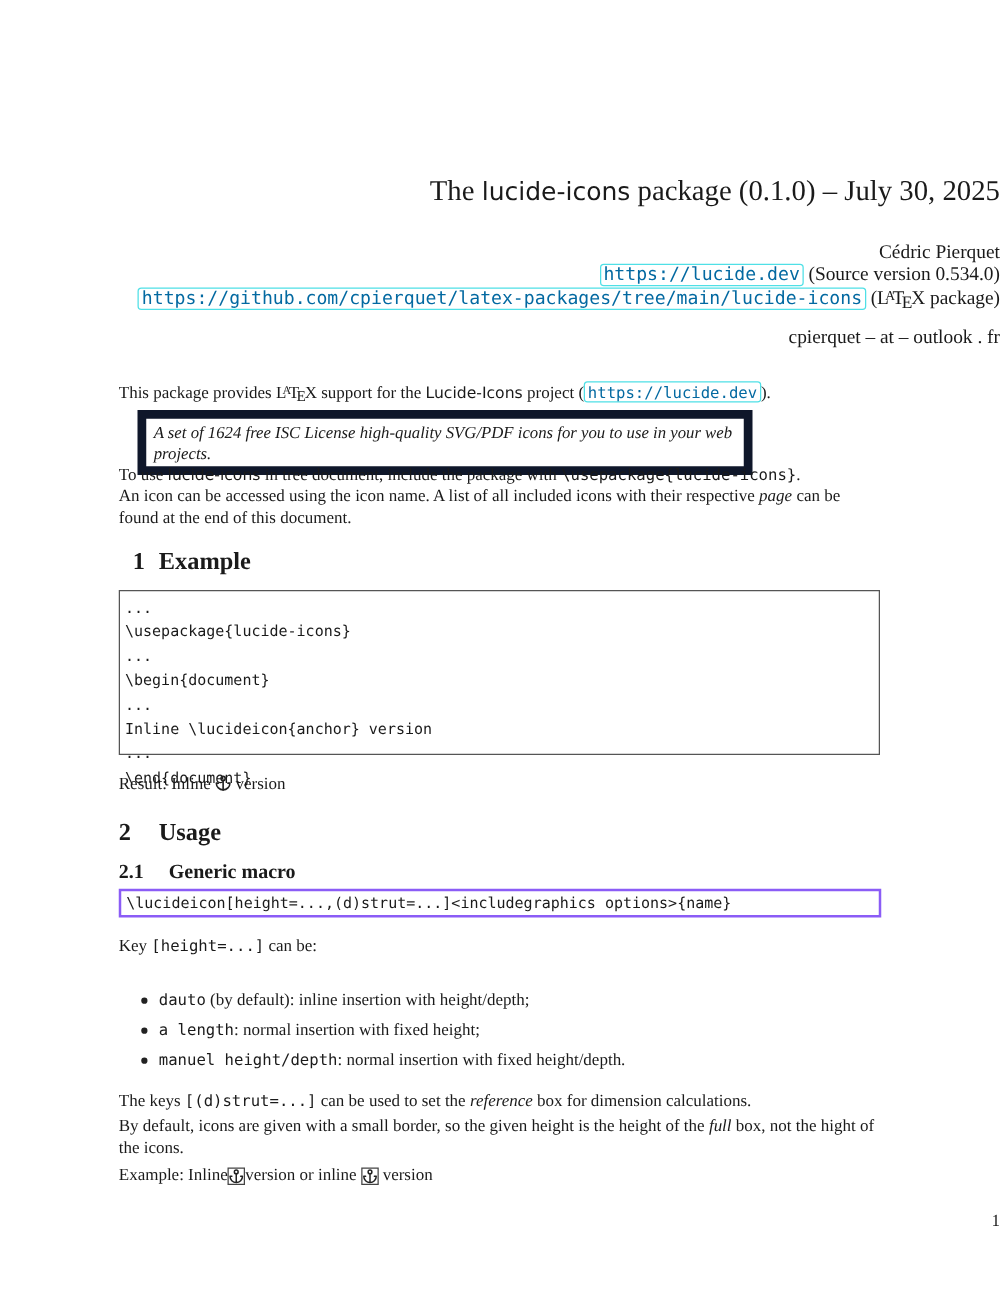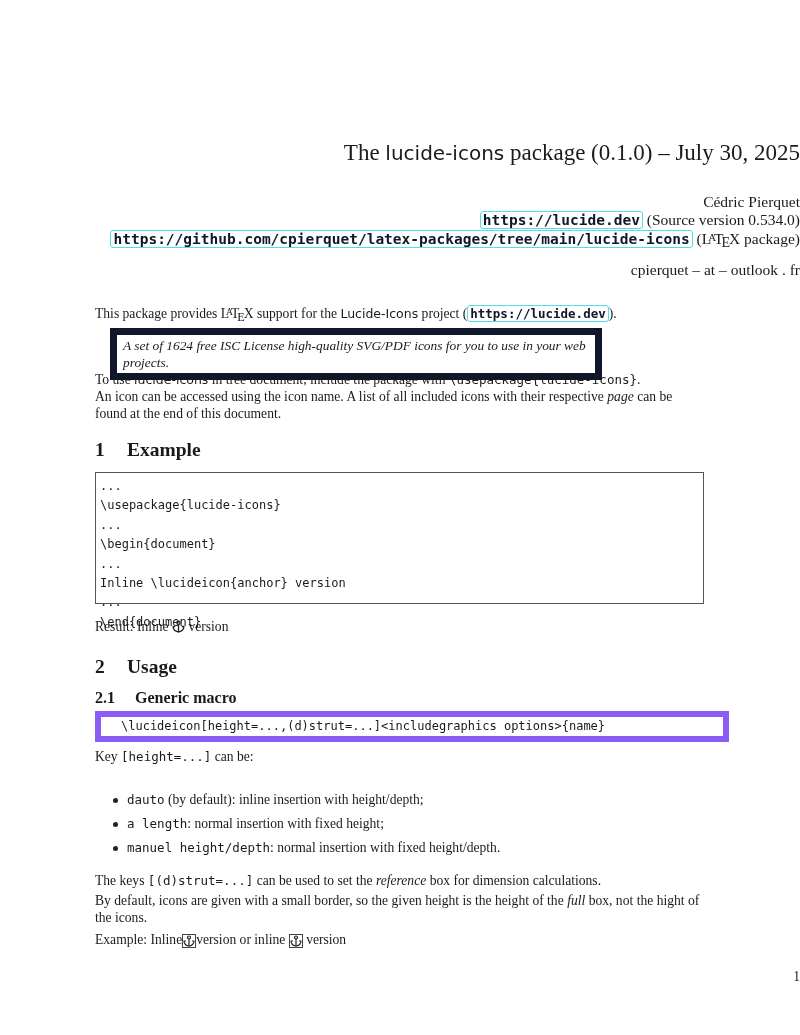--- a/index.html
+++ b/index.html
@@ -10,22 +10,21 @@
   }
   .abs { position: absolute; }
   .center { left: 0; width: 800px; text-align: right; }
   .sans { font-family: "DejaVu Sans", "Liberation Sans", sans-serif; }
   .mono { font-family: "DejaVu Sans Mono", "Liberation Mono", monospace; }
   .title { top: 140px; font-size: 23px; }
   .title .sans { font-size: 20px; }
   .author { top: 193px; font-size: 15.5px; }
   .link-box {
     border: 1.5px solid #4fe0e6; border-radius: 3px; padding: 0 2px;
-    color: #0f172a;
-    font-weight: bold;
+    color: #0369a1;
   }
   .line-url1 { top: 211px; font-size: 15.5px; }
   .line-url1 .mono, .line-url2 .mono { font-size: 14.5px; }
   .line-url2 { top: 230px; font-size: 15.5px; }
   .email { top: 261px; font-size: 15.5px; }
   .latex-e { position: relative; top: 3px; font-size: 0.9em; margin-left: -2px; margin-right: -1px; }
   .latex-a { position: relative; top: -3px; font-size: 0.7em; margin-left: -3px; margin-right: -2px; }
   .body-text { left: 95px; width: 612px; font-size: 13.6px; line-height: 17px; }
   .body-text .sans { font-size: 12.5px; }
   .body-text .mono { font-size: 12.5px; }
@@ -36,22 +35,22 @@
   .h1 { left: 95px; font-size: 19.5px; font-weight: bold; }
   .h1 .num { display: inline-block; width: 32px; }
   .h2 { left: 95px; font-size: 16px; font-weight: bold; }
   .h2 .num { display: inline-block; width: 40px; }
   .code-box {
     left: 95px; top: 472px; width: 598px; height: 120px; border: 1px solid #555;
     padding: 4px 5px 6px 4px; font-size: 12px; line-height: 19.4px;
   }
   .code-line { white-space: pre; display: block; }
   .macro-box {
-    left: 95px; top: 711px; width: 602px; height: 17px; border: 6px solid #8b5cf6;
-    padding: 2px 0 0 20px; font-size: 12px; white-space: pre;
+    left: 95px; top: 711px; width: 602px; height: 17px; border: 2px solid #8b5cf6;
+    padding: 2px 0 0 4px; font-size: 12px; white-space: pre;
   }
   ul.items { margin: 0; padding: 0; list-style: none; }
   ul.items li { position: relative; padding-left: 32px; height: 24px; }
   ul.items li::before {
     content: ""; position: absolute; left: 18px; top: 7px; width: 5px; height: 5px;
     background: #222; border-radius: 50%;
   }
   .anchor-icon { display: inline-block; vertical-align: -2px; }
   .boxed-icon { display: inline-block; border: 1px solid #444; vertical-align: -3px; line-height: 0; padding: 0; }
   .page-num { top: 969px; font-size: 13.6px; }
@@ -92,21 +91,21 @@
 <div class="abs body-text" style="top:371px;">
   <span>To use</span>
   <span class="sans">lucide-icons</span>
   <span>in tree document, include the package with</span>
   <span class="mono">\usepackage{lucide-icons}</span><span>.</span><br>
   <span>An icon can be accessed using the icon name. A list of all included icons with their respective</span>
   <em>page</em>
   <span>can be found at the end of this document.</span>
 </div>
 
-<div class="abs h1" style="top:439px;">
+<div class="abs h1" style="top:439px;text-align:center;">
   <span class="num">1</span><span>Example</span>
 </div>
 
 <div class="abs code-box mono">
   <span class="code-line">...</span>
   <span class="code-line">\usepackage{lucide-icons}</span>
   <span class="code-line">...</span>
   <span class="code-line">\begin{document}</span>
   <span class="code-line">...</span>
   <span class="code-line">Inline \lucideicon{anchor} version</span>

